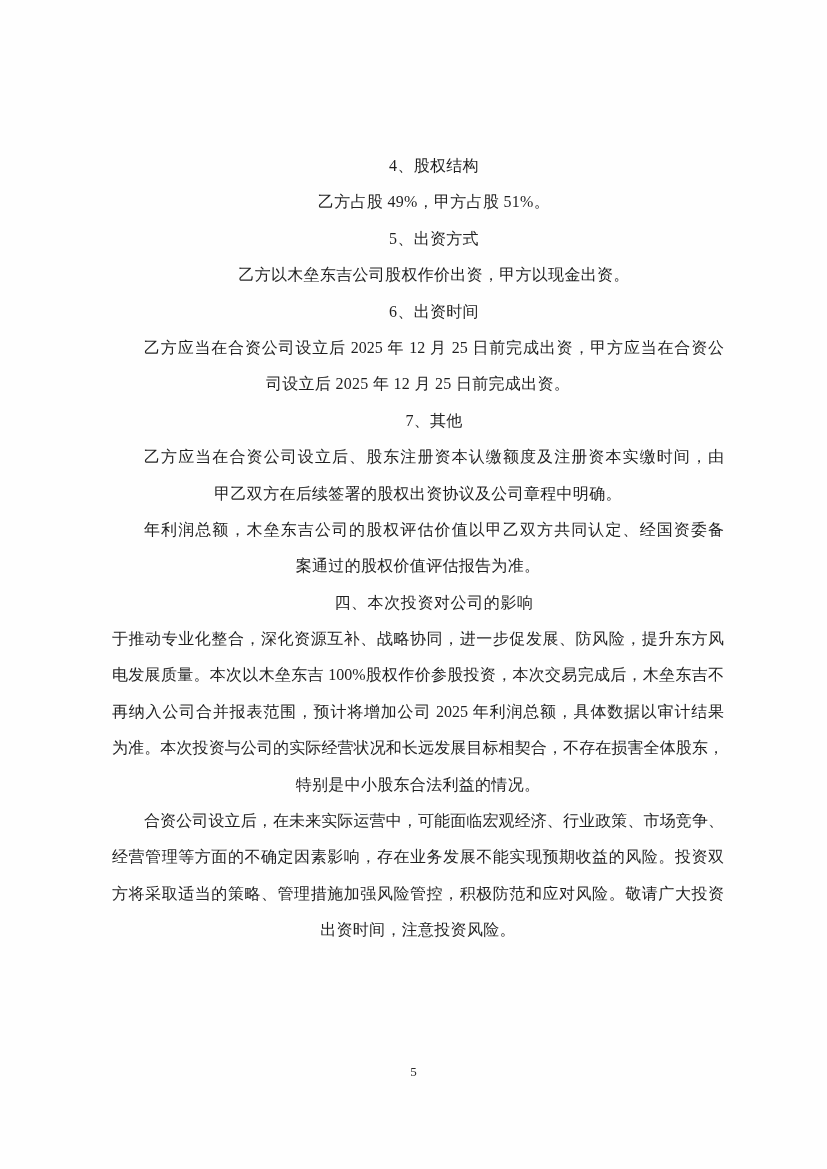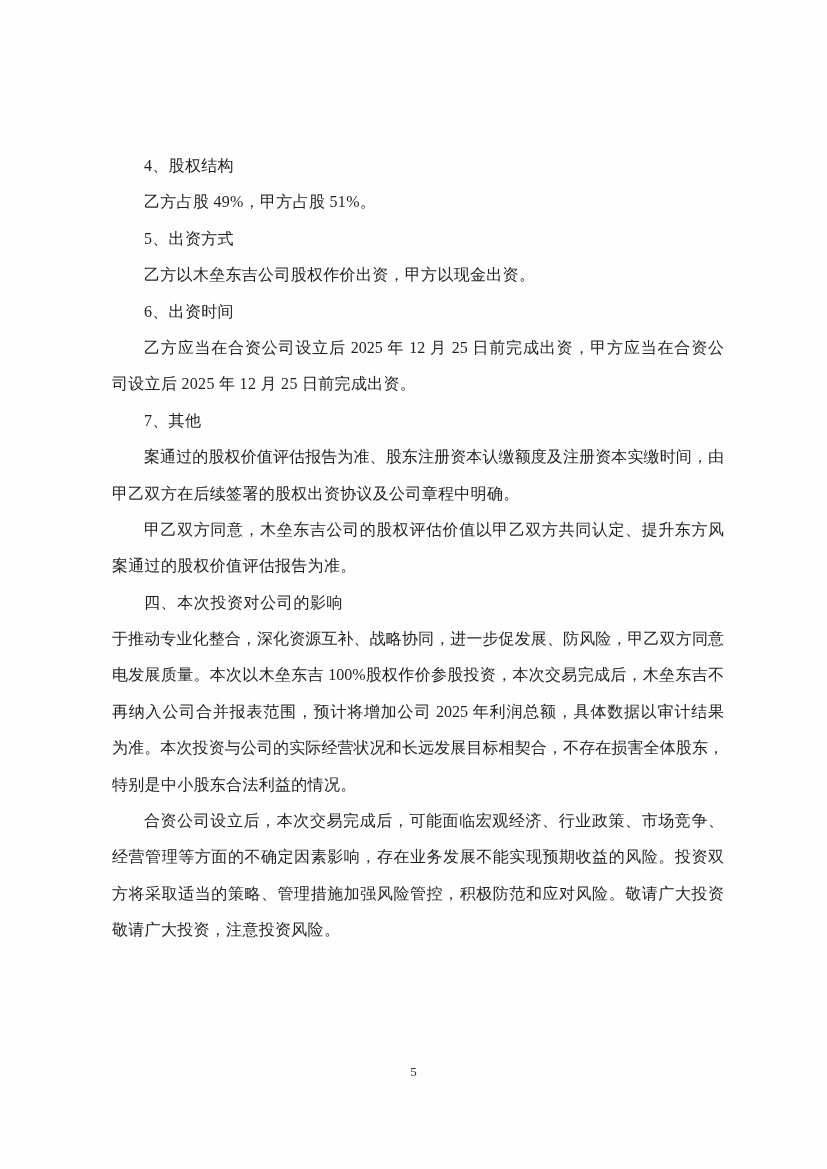--- a/index.html
+++ b/index.html
@@ -19,21 +19,21 @@
     position: absolute;
     left: 112px;
     top: 148px;
     width: 612px;
   }
   .line {
     height: 36.4px;
     line-height: 36.4px;
     font-size: 16px;
     letter-spacing: 0.3px;
-    text-align: left;
+    text-align: center;
     white-space: nowrap;
   }
   .line.fill {
     white-space: normal;
     text-align: justify;
     text-align-last: justify;
     text-justify: inter-character;
     letter-spacing: 0;
   }
   .line.indent {
@@ -60,30 +60,30 @@
 <main class="page">
   <div class="page-content">
     <div class="line indent">4、股权结构</div>
     <div class="line indent">乙方占股 49%，甲方占股 51%。</div>
     <div class="line indent">5、出资方式</div>
     <div class="line indent">乙方以木垒东吉公司股权作价出资，甲方以现金出资。</div>
     <div class="line indent">6、出资时间</div>
     <div class="line indent fill">乙方应当在合资公司设立后 2025 年 12 月 25 日前完成出资，甲方应当在合资公</div>
     <div class="line">司设立后 2025 年 12 月 25 日前完成出资。</div>
     <div class="line indent">7、其他</div>
-    <div class="line indent fill">案通过的股权价值评估报告为准、股东注册资本认缴额度及注册资本实缴时间，由</div>
+    <div class="line indent fill">乙方应当在合资公司设立后、股东注册资本认缴额度及注册资本实缴时间，由</div>
     <div class="line">甲乙双方在后续签署的股权出资协议及公司章程中明确。</div>
-    <div class="line indent fill">甲乙双方同意，木垒东吉公司的股权评估价值以甲乙双方共同认定、提升东方风</div>
+    <div class="line indent fill">年利润总额，木垒东吉公司的股权评估价值以甲乙双方共同认定、经国资委备</div>
     <div class="line">案通过的股权价值评估报告为准。</div>
     <div class="line indent bold">四、本次投资对公司的影响</div>
-    <div class="line fill">于推动专业化整合，深化资源互补、战略协同，进一步促发展、防风险，甲乙双方同意</div>
+    <div class="line fill">于推动专业化整合，深化资源互补、战略协同，进一步促发展、防风险，提升东方风</div>
     <div class="line fill">电发展质量。本次以木垒东吉 100%股权作价参股投资，本次交易完成后，木垒东吉不</div>
     <div class="line fill">再纳入公司合并报表范围，预计将增加公司 2025 年利润总额，具体数据以审计结果</div>
     <div class="line fill">为准。本次投资与公司的实际经营状况和长远发展目标相契合，不存在损害全体股东，</div>
     <div class="line">特别是中小股东合法利益的情况。</div>
-    <div class="line indent fill">合资公司设立后，本次交易完成后，可能面临宏观经济、行业政策、市场竞争、</div>
+    <div class="line indent fill">合资公司设立后，在未来实际运营中，可能面临宏观经济、行业政策、市场竞争、</div>
     <div class="line fill">经营管理等方面的不确定因素影响，存在业务发展不能实现预期收益的风险。投资双</div>
     <div class="line fill">方将采取适当的策略、管理措施加强风险管控，积极防范和应对风险。敬请广大投资</div>
-    <div class="line">敬请广大投资，注意投资风险。</div>
+    <div class="line">出资时间，注意投资风险。</div>
   </div>
 
   <footer class="page-footer">5</footer>
 </main>
 
 </body></html>

